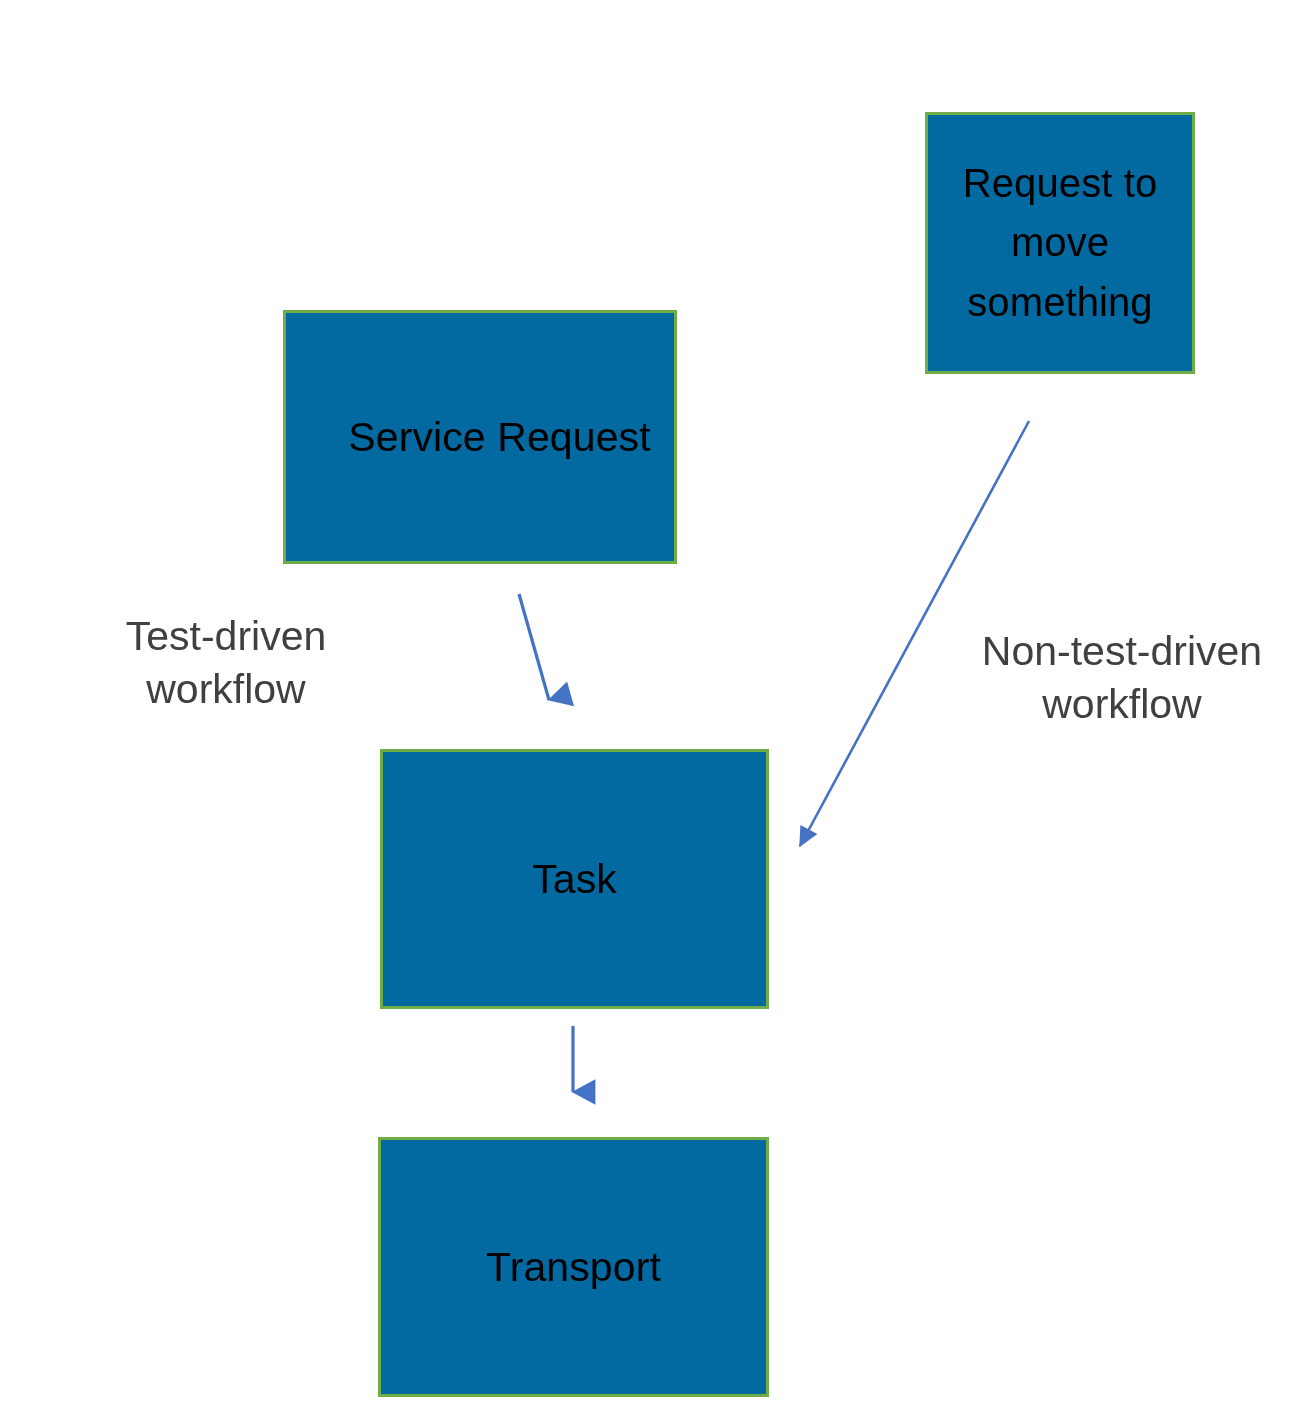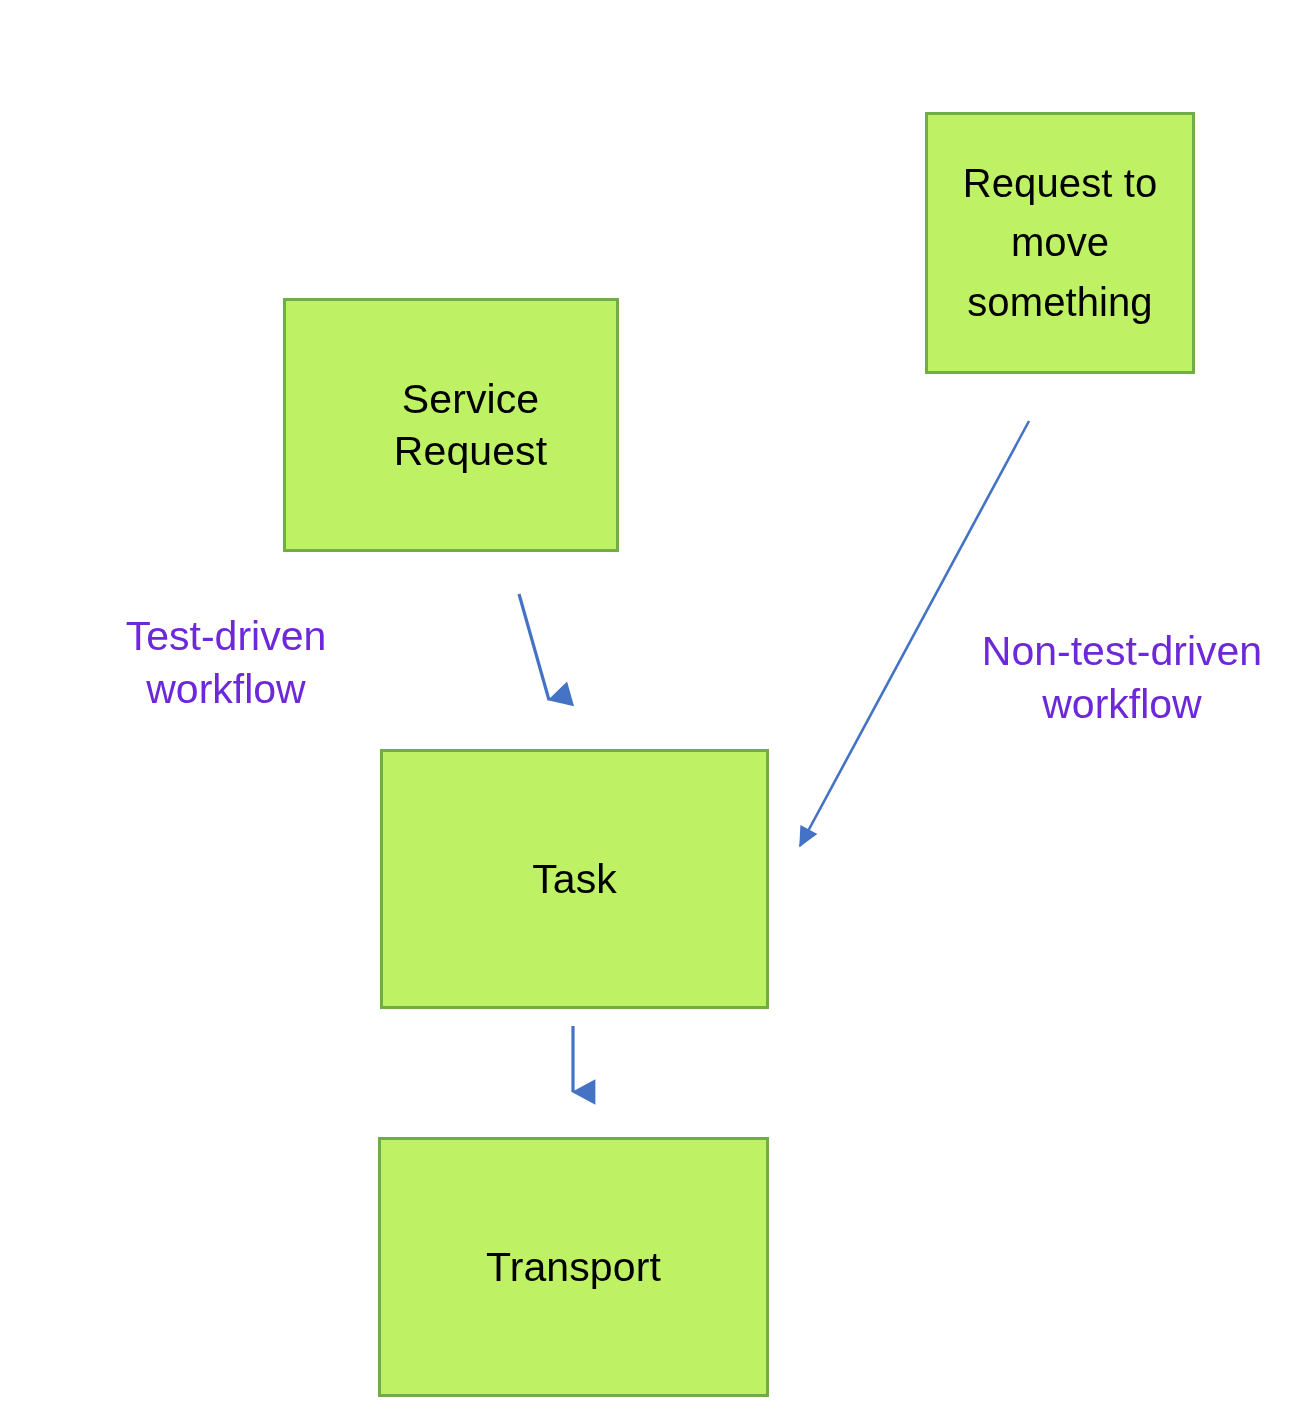--- a/index.html
+++ b/index.html
@@ -15,21 +15,21 @@
   #canvas {
     position: relative;
     width: 1300px;
     height: 1428px;
     background: #ffffff;
     overflow: hidden;
   }
   .node {
     position: absolute;
     box-sizing: border-box;
-    background: #bef264;
+    background: #0369a1;
     border: 3px solid #70AD47;
     display: flex;
     align-items: center;
     justify-content: center;
     text-align: center;
   }
   .node-label {
     font-size: 41px;
     line-height: 1.28;
     color: #000000;
@@ -42,43 +42,43 @@
     top: 112px;
     width: 270px;
     height: 262px;
   }
   .node-request .node-label {
     font-size: 40px;
     line-height: 1.48;
   }
   .node-service-request {
     left: 283px;
-    top: 298px;
-    width: 336px;
+    top: 310px;
+    width: 394px;
     height: 254px;
     padding-left: 39px;
   }
   .node-task {
     left: 380px;
     top: 749px;
     width: 389px;
     height: 260px;
   }
   .node-transport {
     left: 378px;
     top: 1137px;
     width: 391px;
     height: 260px;
   }
 
   .side-label {
     position: absolute;
     font-size: 41px;
     line-height: 1.30;
-    color: #6d28d9;
+    color: #404040;
     white-space: pre-line;
   }
   .label-test-driven {
     left: 76px;
     top: 610px;
     width: 300px;
     text-align: center;
   }
   .label-non-test-driven {
     left: 952px;

